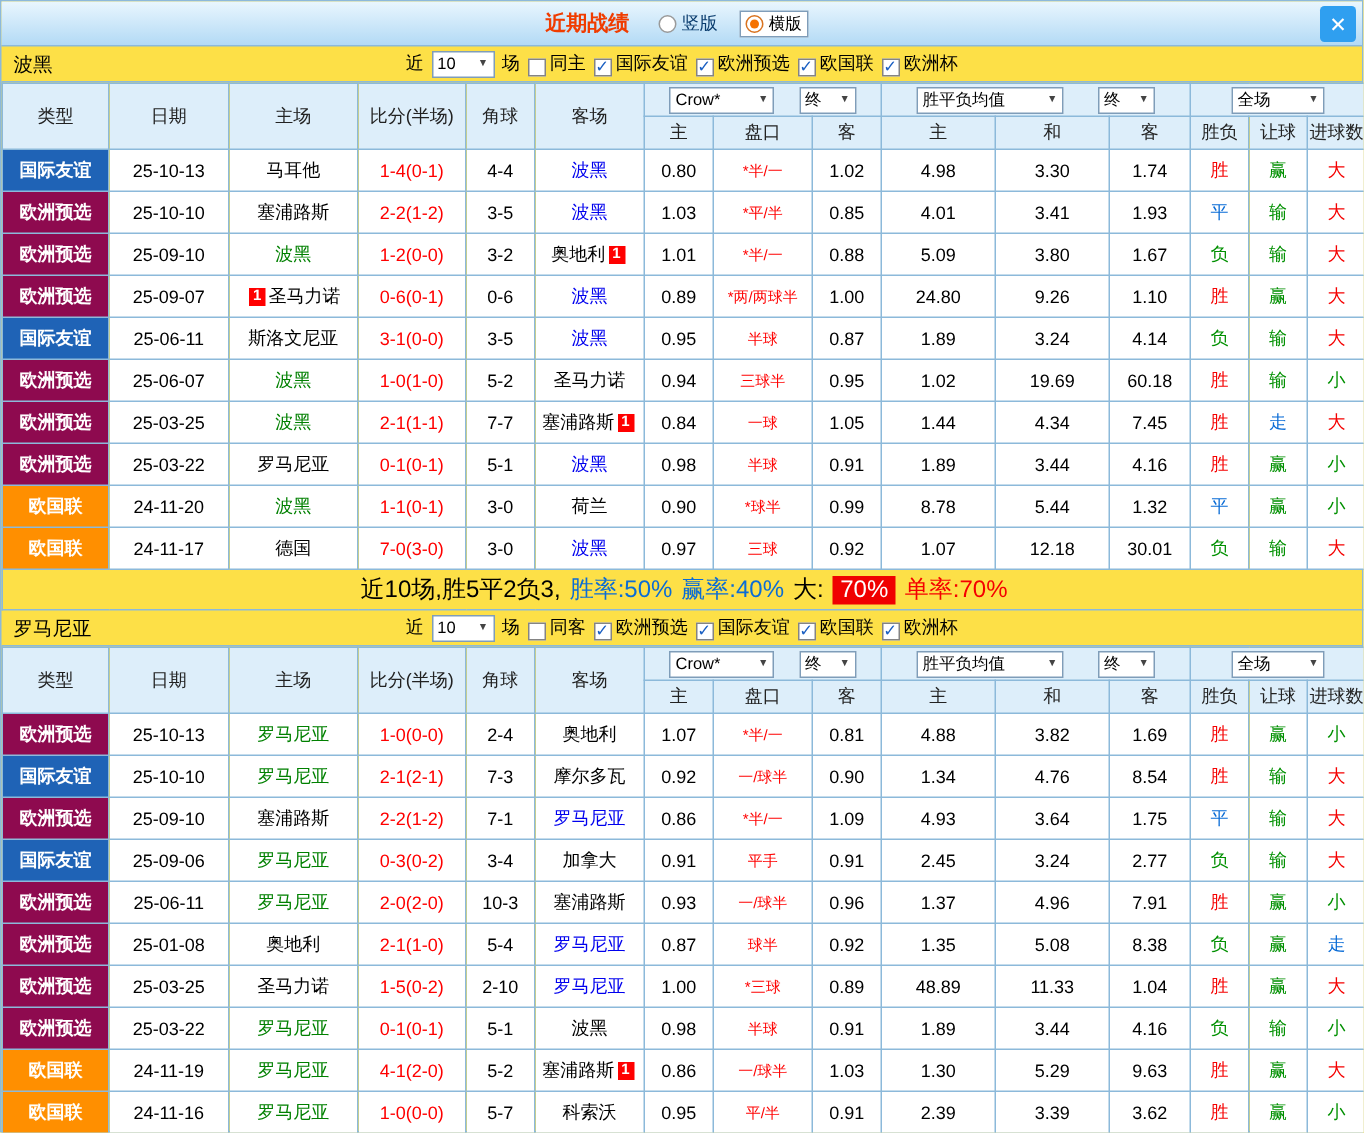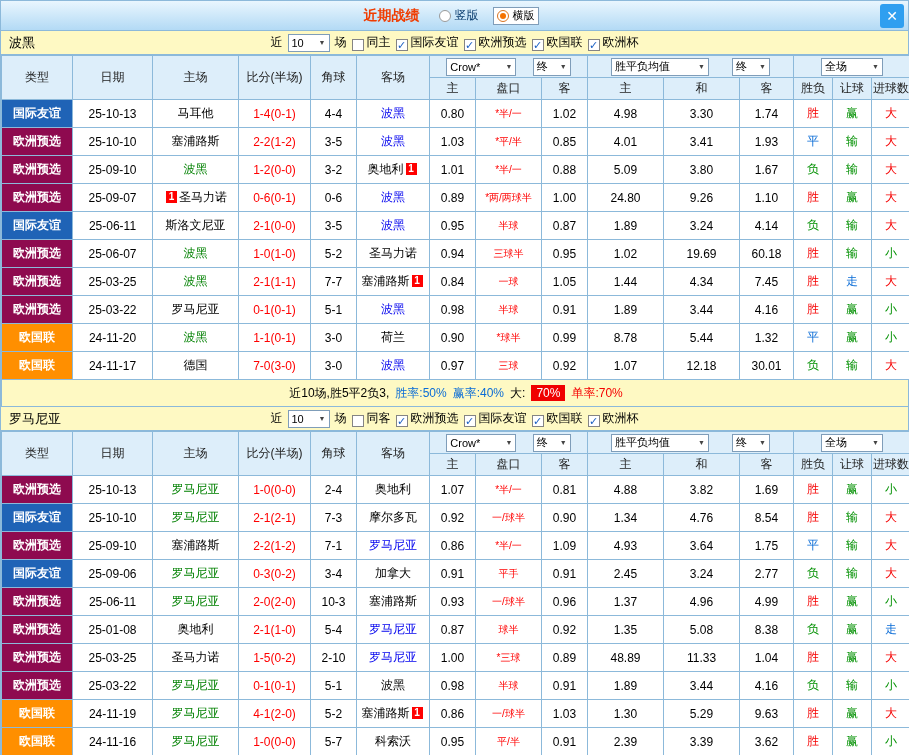--- a/index.html
+++ b/index.html
@@ -1,18 +1,18 @@
 <!DOCTYPE html>
 <html style="--title-red: #f03c00; --bar-top: #e9f6fe; --bar-bottom: #b3daf5; --close-blue: #2f9ff0; --grid-blue: #8cb9da; --header-bg: #ddeefa; --league-blue: #1f63b6; --league-maroon: #8e0a4f; --league-orange: #ff8f00; --res-red: #f50000; --res-green: #009000; --res-blue: #0a6cd6; --score-red: #ff0000; --team-home-green: #008000; --team-away-blue: #0000ee; --badge-red: #ff0000; --summary-badge: #f00000;"><head>
 <meta charset="utf-8">
 <style>
   *{box-sizing:border-box;margin:0;padding:0}
   html,body{width:909px;height:755px;overflow:hidden}
   body{font-family:"Liberation Sans","DejaVu Sans",sans-serif;font-size:12px;background:#fff;color:#000}
-  .wrap{width:909px;height:755px;border:1px solid var(--grid-blue);background:#fef9c3}
+  .wrap{width:909px;height:755px;border:1px solid var(--grid-blue);background:#fde047}
 
   
   .titlebar{height:30px;background:linear-gradient(var(--bar-top),var(--bar-bottom));
     border-bottom:1px solid var(--grid-blue);display:flex;align-items:center;justify-content:center;position:relative}
   .title{color:var(--title-red);font-weight:bold;font-size:14px;margin-right:12px}
   .radio{display:inline-flex;align-items:center;margin:0 7px;cursor:pointer;color:#0a3c6e}
   .rdot{width:12px;height:12px;border-radius:50%;border:1px solid #9a9a9a;background:#fff;margin-right:4px;position:relative;flex:0 0 auto}
   .radio.sel .rdot{border-color:#d9731f}
   .radio.sel .rdot::after{content:"";position:absolute;left:2px;top:2px;width:6px;height:6px;border-radius:50%;background:#f57200}
   .closebtn{position:absolute;right:4px;top:3px;width:24px;height:24px;background:var(--close-blue);
@@ -47,21 +47,21 @@
   .c-red{color:var(--res-red)}
   .c-green{color:var(--res-green)}
   .c-blue{color:var(--res-blue)}
   .t-blue{color:var(--team-away-blue)}
   .t-green{color:var(--team-home-green)}
   .redcard{display:inline-block;background:var(--badge-red);color:#fff;font-size:10px;font-weight:bold;
     line-height:12px;width:11px;height:12px;margin:0 2px;vertical-align:1px}
 
   
   tfoot tr{height:27px}
-  .summary-cell{font-size:12px}
+  .summary-cell{font-size:16px}
   .summary-cell span{margin:0 3px}
   .s-blue{color:var(--res-blue)}
   .s-red{color:var(--res-red)}
   .badge{background:var(--summary-badge);color:#fff;padding:1px 5px}
 </style>
 </head>
 <body>
 
 <div class="wrap">
 
@@ -249,21 +249,21 @@
           <td class="">9.26</td>
           <td class="">1.10</td>
           <td class="c-red">胜</td>
           <td class="c-green">赢</td>
           <td class="c-red">大</td>
         </tr>
         <tr>
           <td class="c-type lg-b">国际友谊</td>
           <td class="">25-06-11</td>
           <td class=""><span class="">斯洛文尼亚</span></td>
-          <td class="c-score">2-1(0-0)</td>
+          <td class="c-score">3-1(0-0)</td>
           <td class="">3-5</td>
           <td class=""><span class="t-blue">波黑</span></td>
           <td class="">0.95</td>
           <td class="c-hcap">半球</td>
           <td class="">0.87</td>
           <td class="">1.89</td>
           <td class="">3.24</td>
           <td class="">4.14</td>
           <td class="c-green">负</td>
           <td class="c-green">输</td>
@@ -541,21 +541,21 @@
           <td class="">25-06-11</td>
           <td class=""><span class="t-green">罗马尼亚</span></td>
           <td class="c-score">2-0(2-0)</td>
           <td class="">10-3</td>
           <td class=""><span class="">塞浦路斯</span></td>
           <td class="">0.93</td>
           <td class="c-hcap">一/球半</td>
           <td class="">0.96</td>
           <td class="">1.37</td>
           <td class="">4.96</td>
-          <td class="">4.99</td>
+          <td class="">7.91</td>
           <td class="c-red">胜</td>
           <td class="c-green">赢</td>
           <td class="c-green">小</td>
         </tr>
         <tr>
           <td class="c-type lg-m">欧洲预选</td>
           <td class="">25-01-08</td>
           <td class=""><span class="">奥地利</span></td>
           <td class="c-score">2-1(1-0)</td>
           <td class="">5-4</td>

